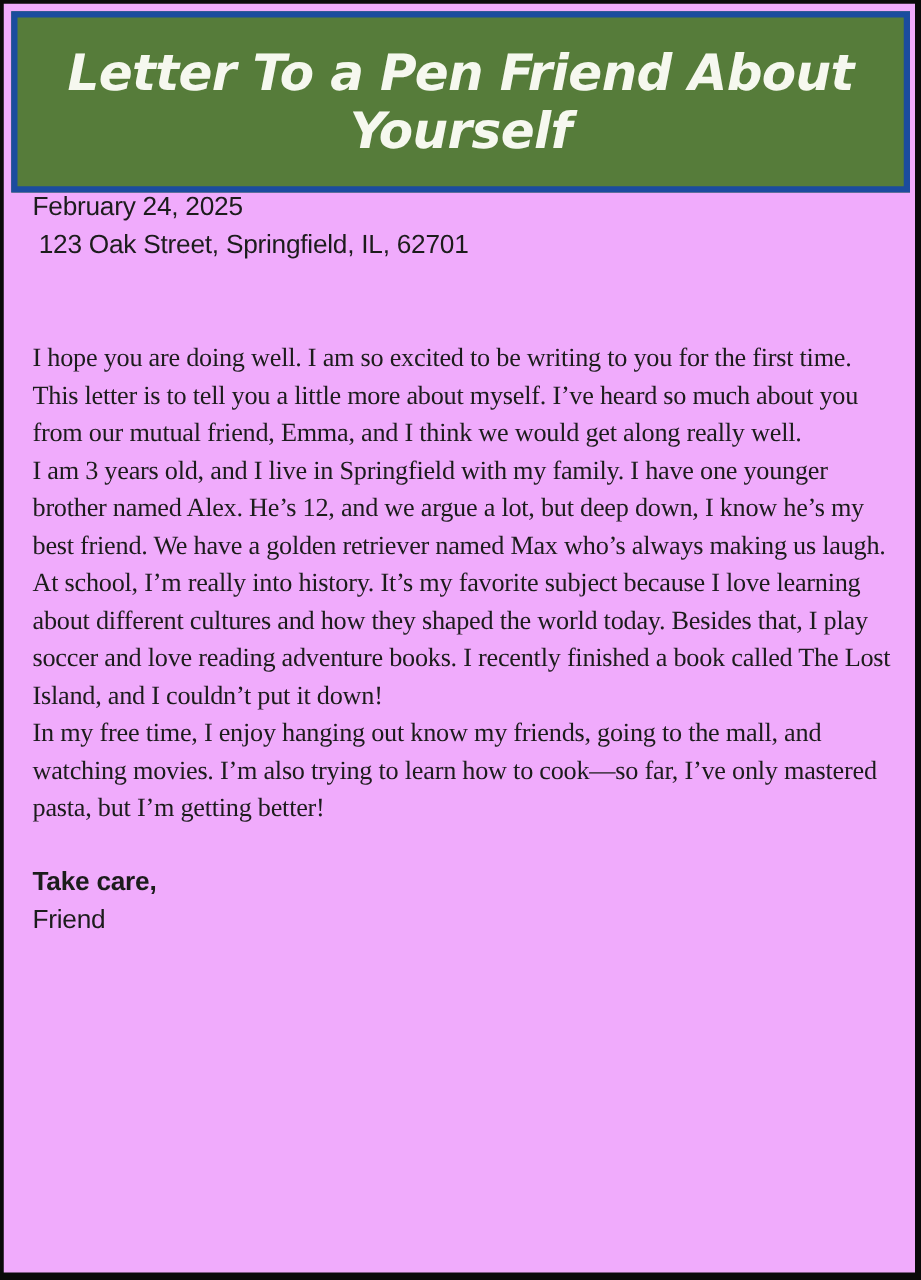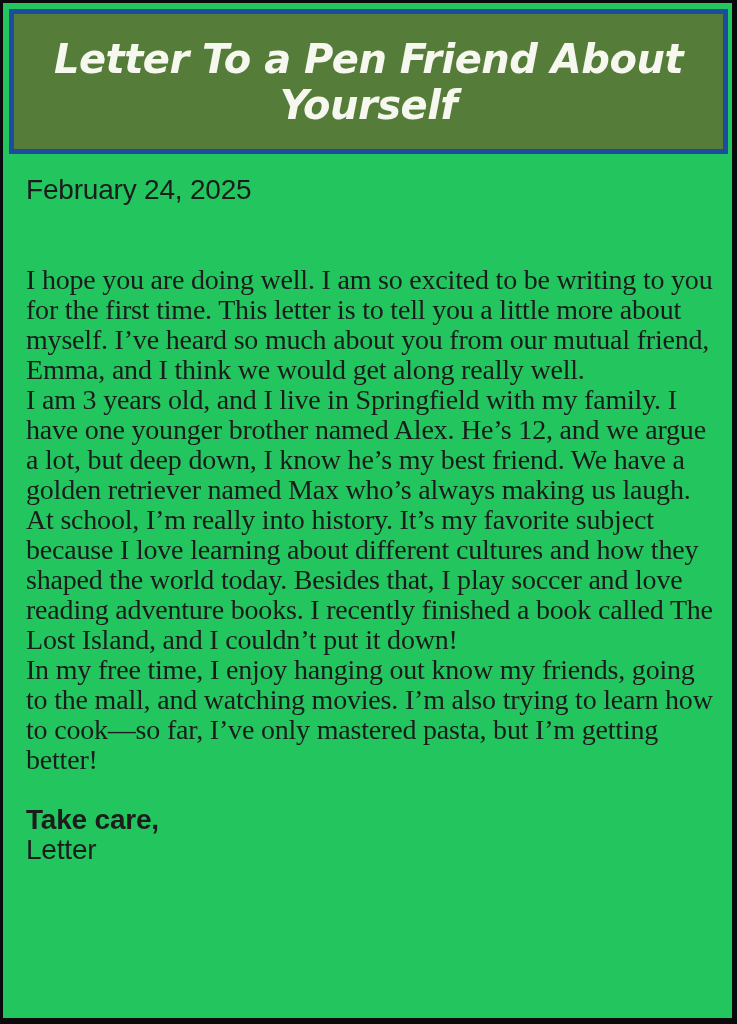--- a/index.html
+++ b/index.html
@@ -6,21 +6,21 @@
     body {
       width: 737px; height: 1024px;
       background: #0a0a0a;
       position: relative;
       overflow: hidden;
     }
     .page {
       position: absolute;
       left: 3px; top: 3px;
       width: 729px; height: 1015px;
-      background: #22c55e;
+      background: #f0abfc;
     }
     .banner {
       position: absolute;
       left: 6px; top: 6px;
       width: 719px; height: 145px;
       box-sizing: border-box;
       border: 5px solid #1b4c9e;
       background: #567c3a;
       display: flex;
       align-items: center;
@@ -33,47 +33,48 @@
       font-weight: bold;
       font-style: italic;
       font-size: 40px;
       line-height: 46px;
       text-align: center;
       letter-spacing: -0.5px;
       width: 640px;
     }
     .letter {
       position: absolute;
-      left: 23px; top: 172px;
+      left: 23px; top: 148px;
       width: 690px;
       font-family: "Liberation Sans", sans-serif;
-      font-size: 28px;
+      font-size: 21px;
       color: #1c1c1c;
       letter-spacing: -0.2px;
     }
     .letter p { margin: 0; line-height: 30px; }
     .date { line-height: 30px; }
     .address { padding-left: 5px; line-height: 30px; }
     .gap { height: 30px; }
     .body-p { line-height: 30px; font-family: Liberation Serif, serif; }
     .closing-bold { font-weight: bold; }
   </style>
 </head>
 <body>
 
 <div class="page">
   <div class="banner">
     <h1>Letter To a Pen Friend About Yourself</h1>
   </div>
 
   <div class="letter">
     <p class="date">February 24, 2025</p>
+    <p class="address">123 Oak Street, Springfield, IL, 62701</p>
     <div class="gap"></div>
     <div class="gap"></div>
     <p class="body-p">I hope you are doing well. I am so excited to be writing to you for the first time. This letter is to tell you a little more about myself. I’ve heard so much about you from our mutual friend, Emma, and I think we would get along really well.</p>
     <p class="body-p">I am 3 years old, and I live in Springfield with my family. I have one younger brother named Alex. He’s 12, and we argue a lot, but deep down, I know he’s my best friend. We have a golden retriever named Max who’s always making us laugh.</p>
     <p class="body-p">At school, I’m really into history. It’s my favorite subject because I love learning about different cultures and how they shaped the world today. Besides that, I play soccer and love reading adventure books. I recently finished a book called The Lost Island, and I couldn’t put it down!</p>
     <p class="body-p">In my free time, I enjoy hanging out know my friends, going to the mall, and watching movies. I’m also trying to learn how to cook—so far, I’ve only mastered pasta, but I’m getting better!</p>
     <div class="gap"></div>
     <p class="closing-bold">Take care,</p>
-    <p>Letter</p>
+    <p>Friend</p>
   </div>
 </div>
 
 </body></html>

